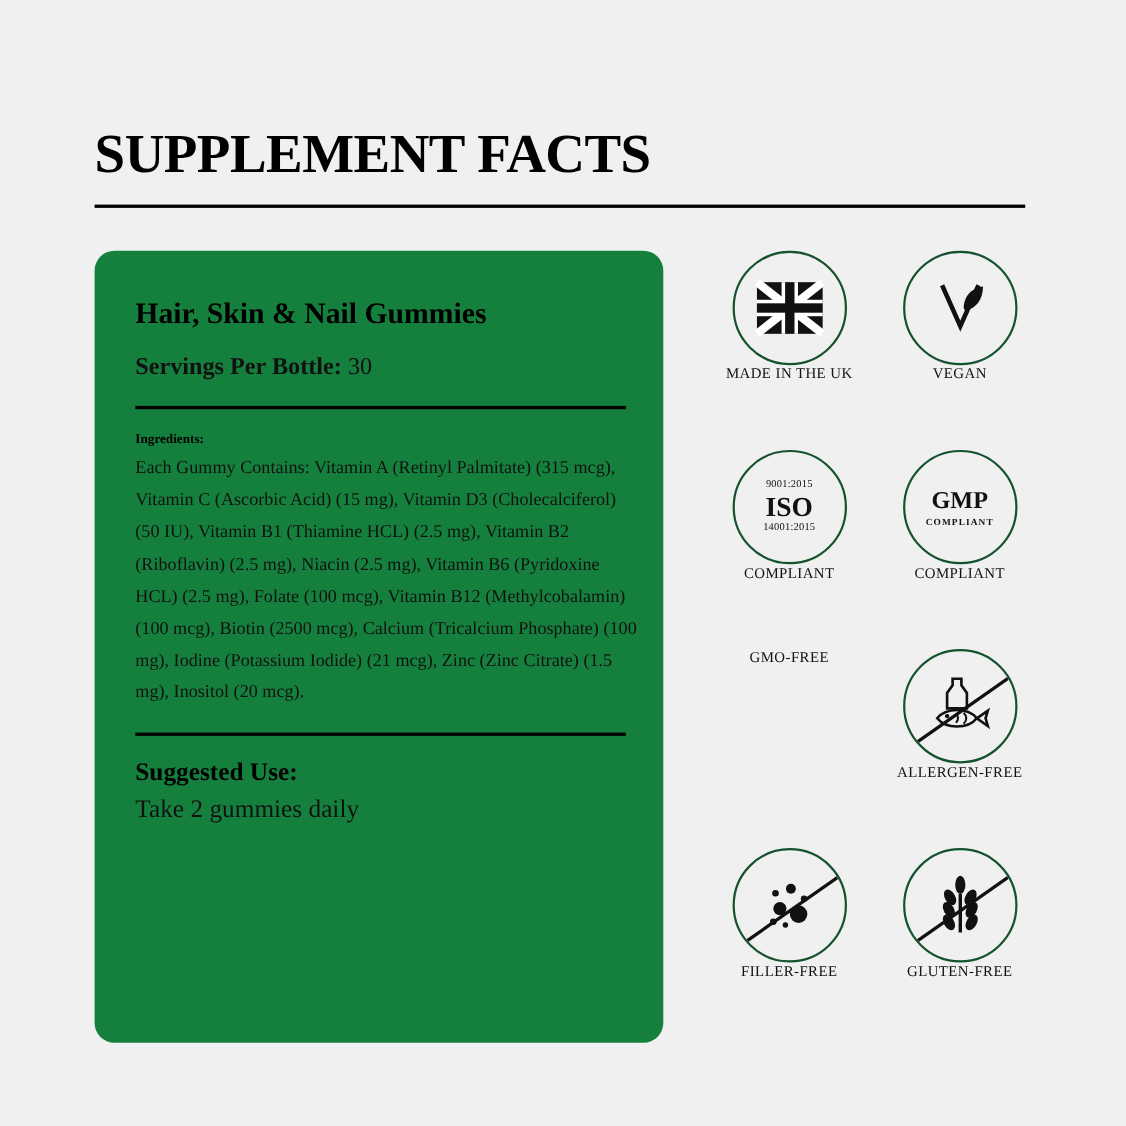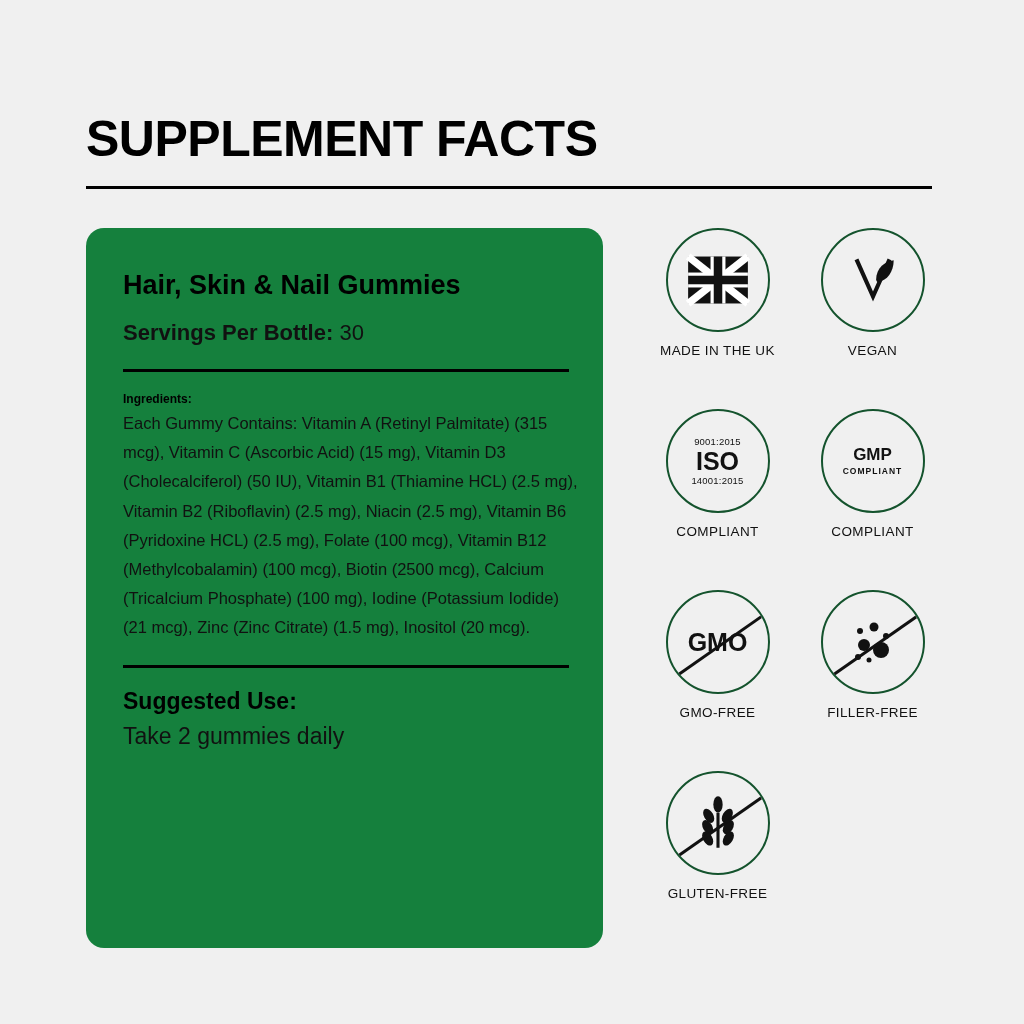--- a/index.html
+++ b/index.html
@@ -13,20 +13,21 @@
     font-family: "Liberation Sans", sans-serif;
     color: #111;
     overflow: hidden;
   }
 
   .page {
     position: relative;
     width: 1024px;
     height: 870px;
     box-sizing: border-box;
+    font-family: Liberation Serif, serif;
   }
 
   
   .title-block {
     position: absolute;
     left: 86px;
     top: 112px;
     width: 846px;
   }
   .main-title {
@@ -131,21 +132,20 @@
     margin: 0 auto;
     position: relative;
     box-sizing: border-box;
     display: flex;
     align-items: center;
     justify-content: center;
     overflow: hidden;
     background: transparent;
   }
   .badge-label {
-    margin-top: 11px;
     font-size: 13.5px;
     letter-spacing: 0.4px;
     color: #111;
     white-space: nowrap;
   }
   .badge-label.two-word { font-size: 13.5px; }
 
   
   .iso-top, .iso-bottom {
     font-size: 9.5px;
@@ -155,21 +155,21 @@
   .iso-main {
     font-size: 25px;
     font-weight: bold;
     line-height: 1;
     margin: 2px 0 2px 0;
   }
   .iso-stack { line-height: 1.05; }
 
   
   .gmp-main {
-    font-size: 17px;
+    font-size: 22px;
     font-weight: bold;
     line-height: 1;
   }
   .gmp-sub {
     font-size: 8.5px;
     letter-spacing: 1px;
     margin-top: 3px;
     font-weight: bold;
   }
 
@@ -267,27 +267,39 @@
       <div class="badge-circle">
         <div>
           <div class="gmp-main">GMP</div>
           <div class="gmp-sub">COMPLIANT</div>
         </div>
       </div>
       <div class="badge-label">COMPLIANT</div>
     </div>
 
     <div class="badge">
-      <div class="badge-circle">
-        <div class="gmo-main">GMO</div>
-        <div class="slash"></div>
-      </div>
       <div class="badge-label">GMO-FREE</div>
     </div>
 
+    <div class="badge">
+      <div class="badge-circle">
+        <svg width="74" height="74" viewBox="0 0 74 74" aria-hidden="true">
+
+          <path d="M30 12 h8 v6 l5 7 v14 h-18 v-14 l5 -7 z" fill="none" stroke="#111" stroke-width="2.4"></path>
+
+          <path d="M16 48 C24 38, 44 38, 52 48 C44 58, 24 58, 16 48 Z" fill="none" stroke="#111" stroke-width="2.4"></path>
+          <path d="M52 48 L62 41 L60 48 L62 55 Z" fill="none" stroke="#111" stroke-width="2.4"></path>
+          <circle cx="25" cy="46" r="2" fill="#111"></circle>
+          <path d="M33 44 q4 4 0 8" fill="none" stroke="#111" stroke-width="1.8"></path>
+          <path d="M40 43 q5 5 0 10" fill="none" stroke="#111" stroke-width="1.8"></path>
+        </svg>
+        <div class="slash slash-thin"></div>
+      </div>
+      <div class="badge-label two-word">ALLERGEN-FREE</div>
+    </div>
 
     <div class="badge">
       <div class="badge-circle">
         <svg width="74" height="74" viewBox="0 0 74 74" aria-hidden="true">
           <g fill="#111">
             <circle cx="24" cy="26" r="3"></circle>
             <circle cx="38" cy="22" r="4.5"></circle>
             <circle cx="50" cy="31" r="3"></circle>
             <circle cx="28" cy="40" r="6"></circle>
             <circle cx="45" cy="45" r="8"></circle>

